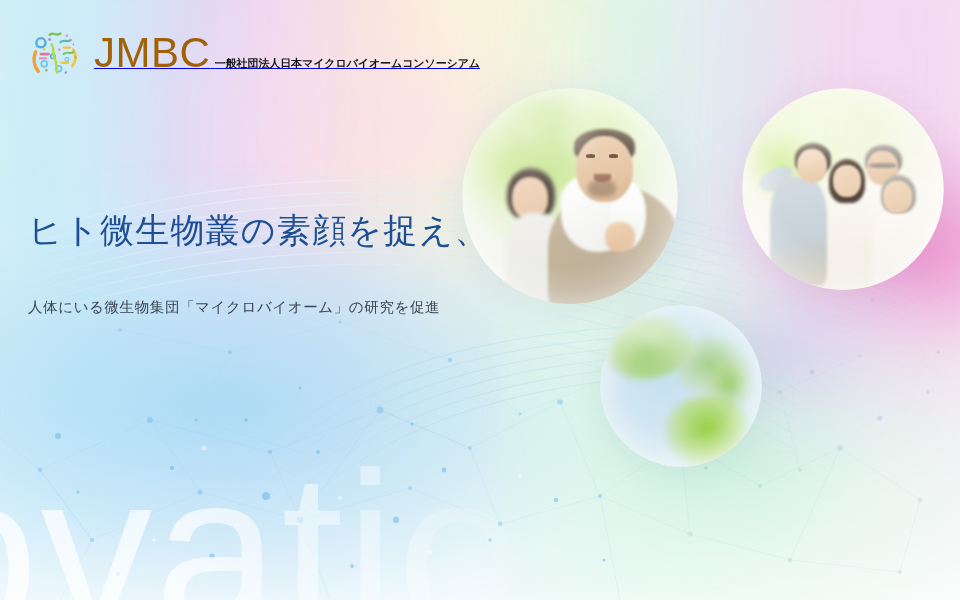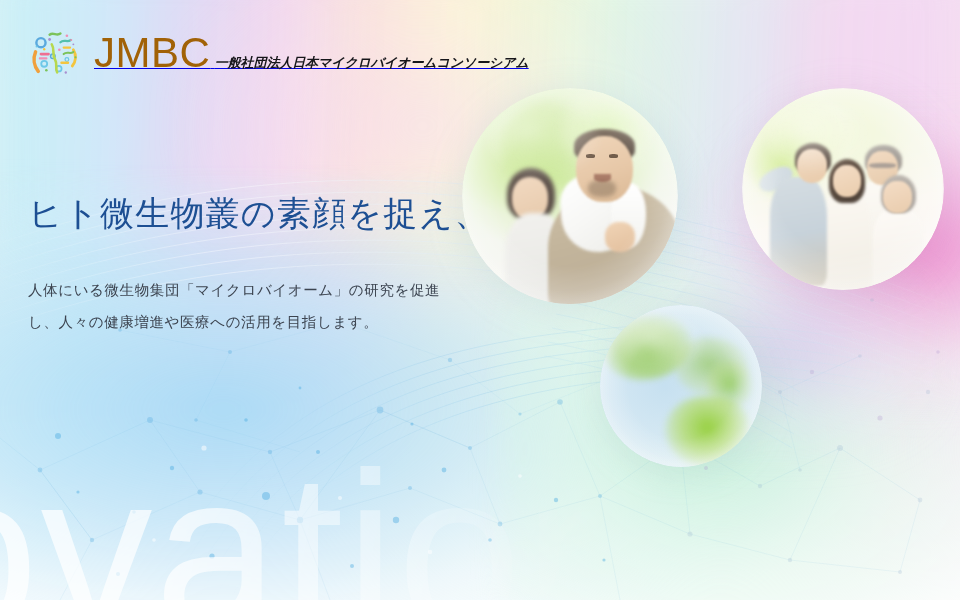--- a/index.html
+++ b/index.html
@@ -544,35 +544,34 @@
   .logo-word {
     font-family: "Liberation Sans", "DejaVu Sans", sans-serif;
     font-size: 42px;
     font-weight: 400;
     letter-spacing: 0.5px;
     line-height: 1;
     color: #a16207;
   }
   .logo-sub {
     font-family: "Liberation Sans", "DejaVu Sans", sans-serif;
-    font-size: 13px;
+    font-size: 11px;
     font-weight: 700;
     letter-spacing: -0.1px;
     line-height: 1;
     color: #16161a;
     margin-top: 12px;
     white-space: nowrap;
-    font-style: italic;
   }
 
   
   .copy {
     position: absolute;
     left: 28px;
-    top: 189px;
+    top: 206px;
     width: 560px;
   }
   .headline {
     font-family: "Liberation Sans", "DejaVu Sans", sans-serif;
     font-size: 34px;
     font-weight: 400;
     letter-spacing: 1.2px;
     line-height: 1.46;
     color: #1d4f93;
     margin: 0;
@@ -855,17 +854,16 @@
       <span class="logo-sub">一般社団法人日本マイクロバイオームコンソーシアム</span>
     </span>
   </a>
 
   <div class="copy">
     <h1 class="headline">
       <span class="headline-line">ヒト微生物叢の素顔を捉え、</span>
     </h1>
     <p class="lede">
       <span class="lede-line">人体にいる微生物集団「マイクロバイオーム」の研究を促進</span>
-      <span class="lede-line">し、人々の健康増進や医療への活用を目指します。</span>
     </p>
   </div>
 
 </div>
 
 </body></html>

